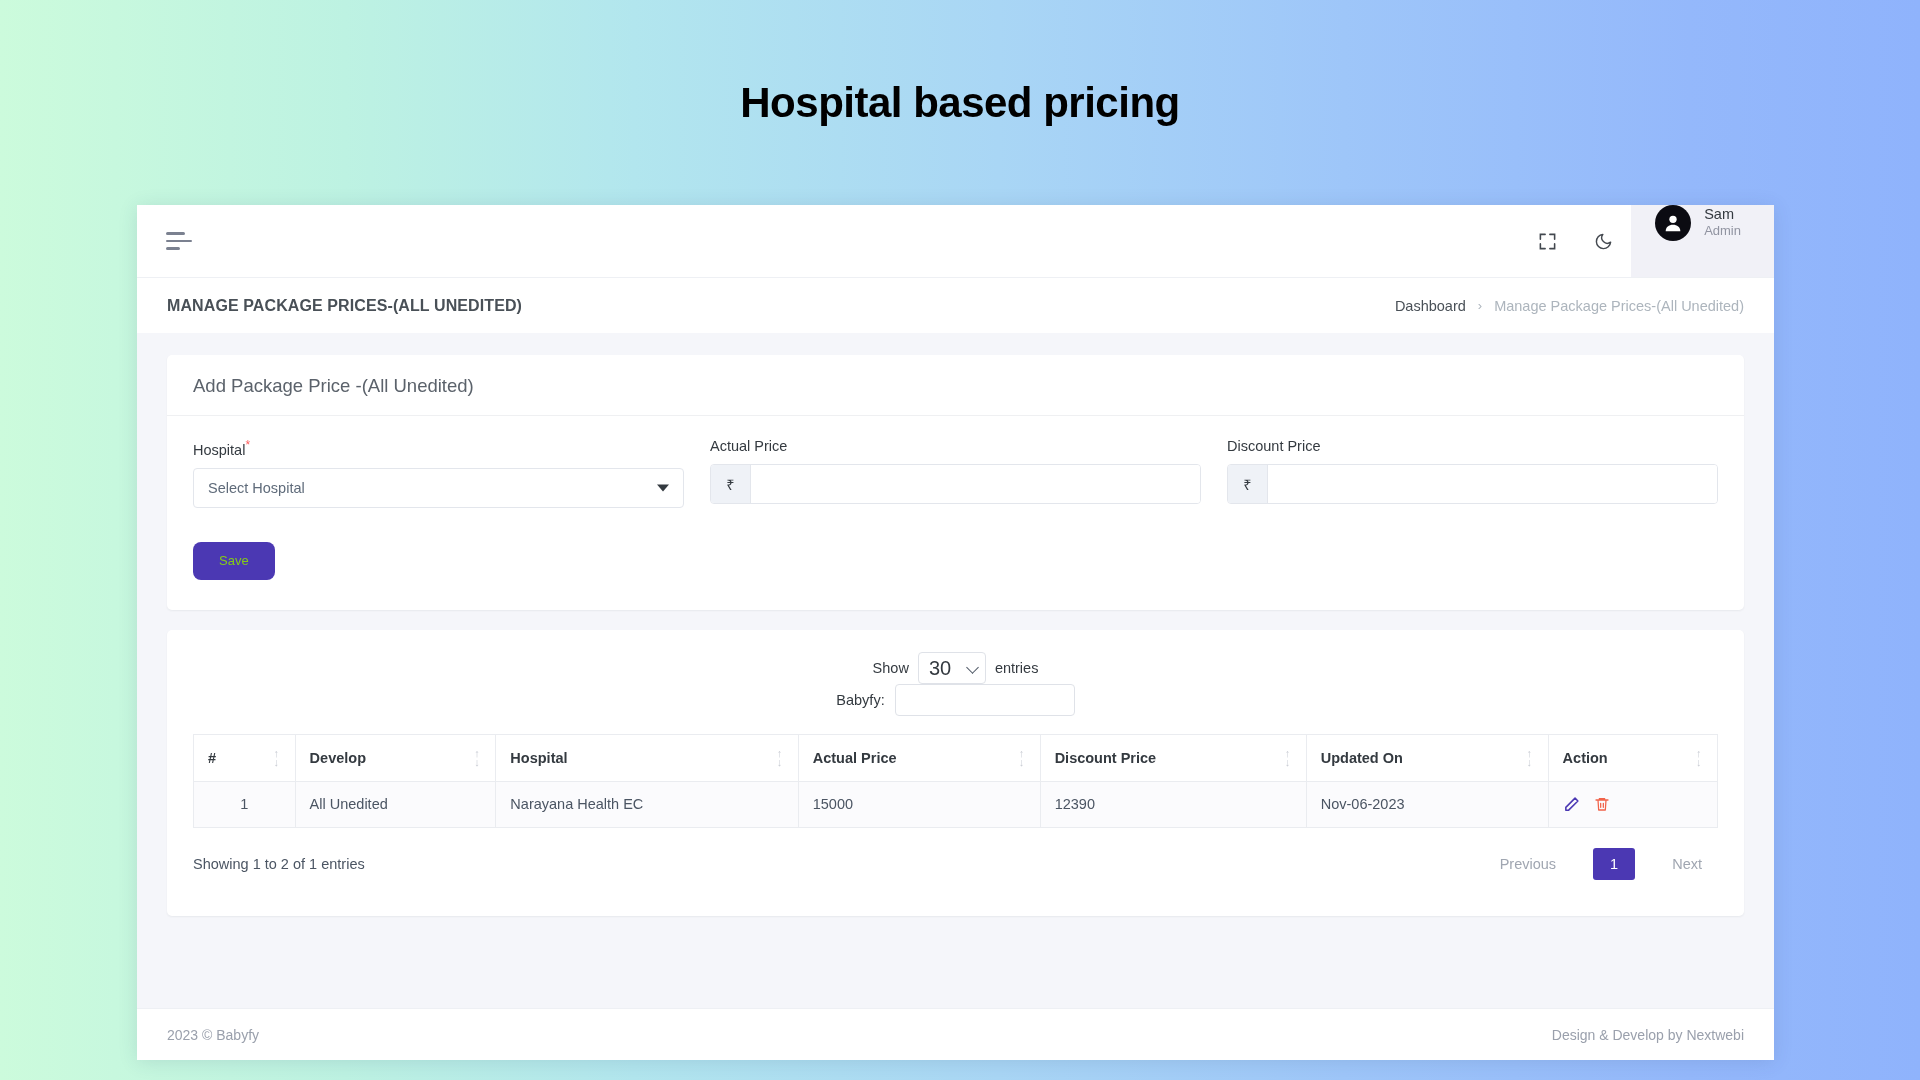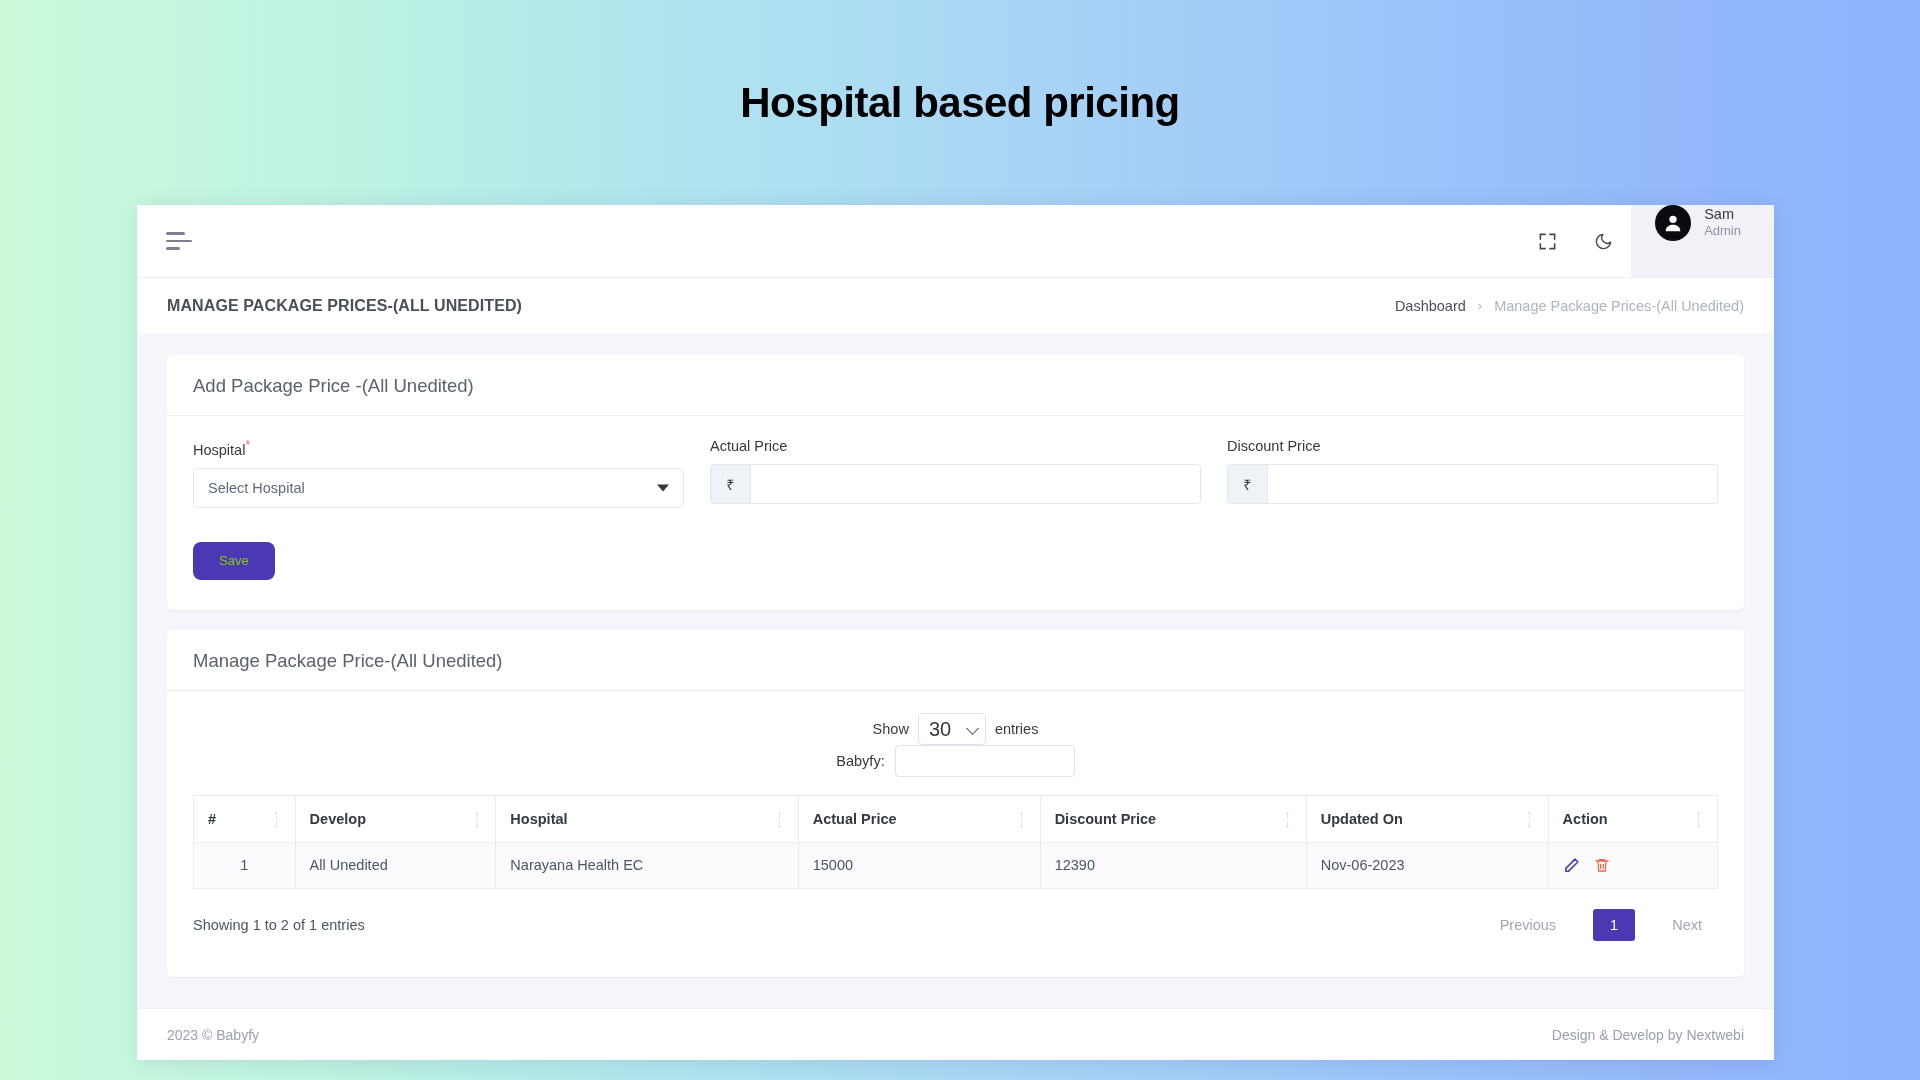--- a/index.html
+++ b/index.html
@@ -490,23 +490,20 @@
               <input type="text" placeholder="" style="">
             </div>
           </div>
 
         </div>
         <button class="btn-save">Save</button>
       </div>
     </div>
 
     <div class="card">
-      <div class="card-head">
-        <div class="card-title">Manage Package Price-(All Unedited)</div>
-      </div>
       <div class="card-body">
 
         <div class="table-toolbar">
           <div class="show-entries">
             <span>Show</span>
             <span class="entries-wrap">
               <select class="entries-select">
                 <option>30</option>
               </select>
               <span class="entries-caret"></span>

